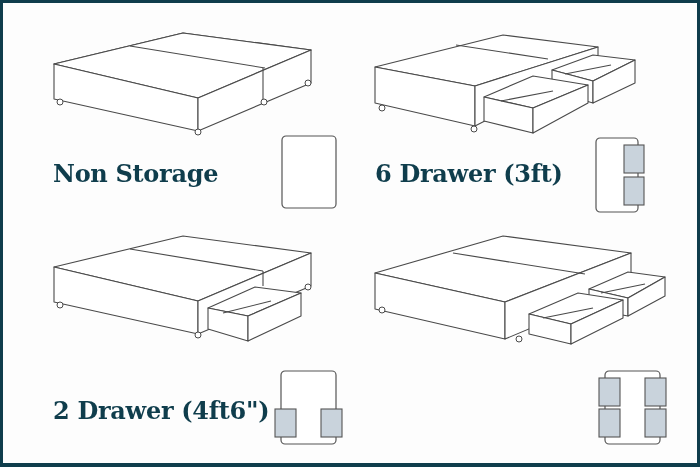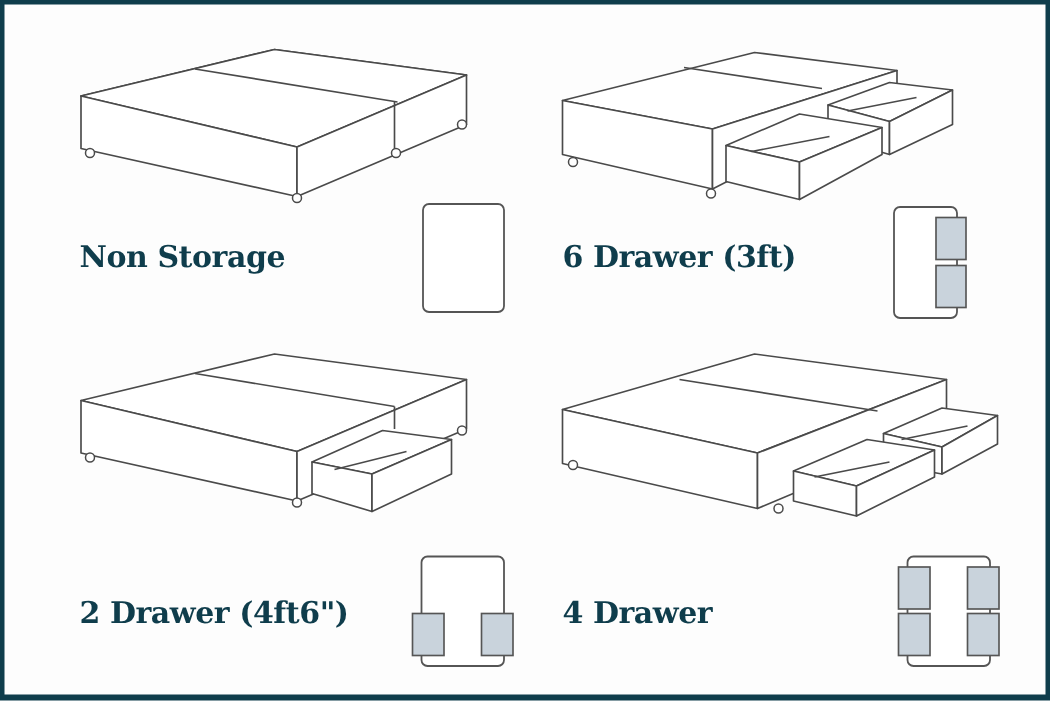--- a/index.html
+++ b/index.html
@@ -1,20 +1,20 @@
 <!DOCTYPE html>
 <html><head>
 <meta charset="utf-8">
 <style>
   html,body{margin:0;padding:0;background:#ffffff;}
   body{width:700px;height:467px;overflow:hidden;}
   .frame{position:absolute;left:0;top:0;width:700px;height:467px;box-sizing:border-box;border:3px solid #0f3d4c;border-bottom-width:4px;background:#fdfdfd;}
   .panel{position:absolute;width:340px;height:228px;}
   .panel svg.bed{position:absolute;left:0;top:0;}
-  .label{position:absolute;font-family:"DejaVu Serif",serif;font-weight:bold;font-size:20px;color:#0f3d4c;letter-spacing:-0.3px;white-space:nowrap;}
+  .label{position:absolute;font-family:"DejaVu Serif",serif;font-weight:bold;font-size:24px;color:#0f3d4c;letter-spacing:-0.3px;white-space:nowrap;}
   svg{overflow:visible;}
   .ln{fill:#ffffff;stroke:#4a4a4a;stroke-width:1.1;stroke-linejoin:round;}
   .ln2{fill:none;stroke:#4a4a4a;stroke-width:1.1;}
   .foot{fill:#ffffff;stroke:#4a4a4a;stroke-width:1;}
   .plan{fill:#ffffff;stroke:#555;stroke-width:1.2;}
   .drw{fill:#c9d3dc;stroke:#555;stroke-width:1.1;}
 </style>
 </head>
 <body>
 
@@ -105,21 +105,20 @@
       <polygon class="ln" points="275,62 312,41 312,60 275,80"></polygon>
       <line class="ln2" x1="248" y1="57" x2="292" y2="48"></line>
 
       <polygon class="ln" points="176,78 225,57 270,64 218,88"></polygon>
       <polygon class="ln" points="176,78 218,88 218,108 176,98"></polygon>
       <polygon class="ln" points="218,88 270,64 270,82 218,108"></polygon>
       <line class="ln2" x1="190" y1="82" x2="240" y2="72"></line>
       <circle class="foot" cx="29" cy="74" r="3"></circle>
       <circle class="foot" cx="166" cy="103" r="3"></circle>
     </svg>
-    <div class="label" style="left:22px;top:160px;">4 Drawer</div>
     <svg style="position:absolute;left:244px;top:134px;" width="72" height="78">
       <rect class="plan" x="8" y="1" width="55" height="73" rx="4"></rect>
       <rect class="drw" x="2" y="8" width="21" height="28"></rect>
       <rect class="drw" x="2" y="39" width="21" height="28"></rect>
       <rect class="drw" x="48" y="8" width="21" height="28"></rect>
       <rect class="drw" x="48" y="39" width="21" height="28"></rect>
     </svg>
   </div>
 
 </div>

